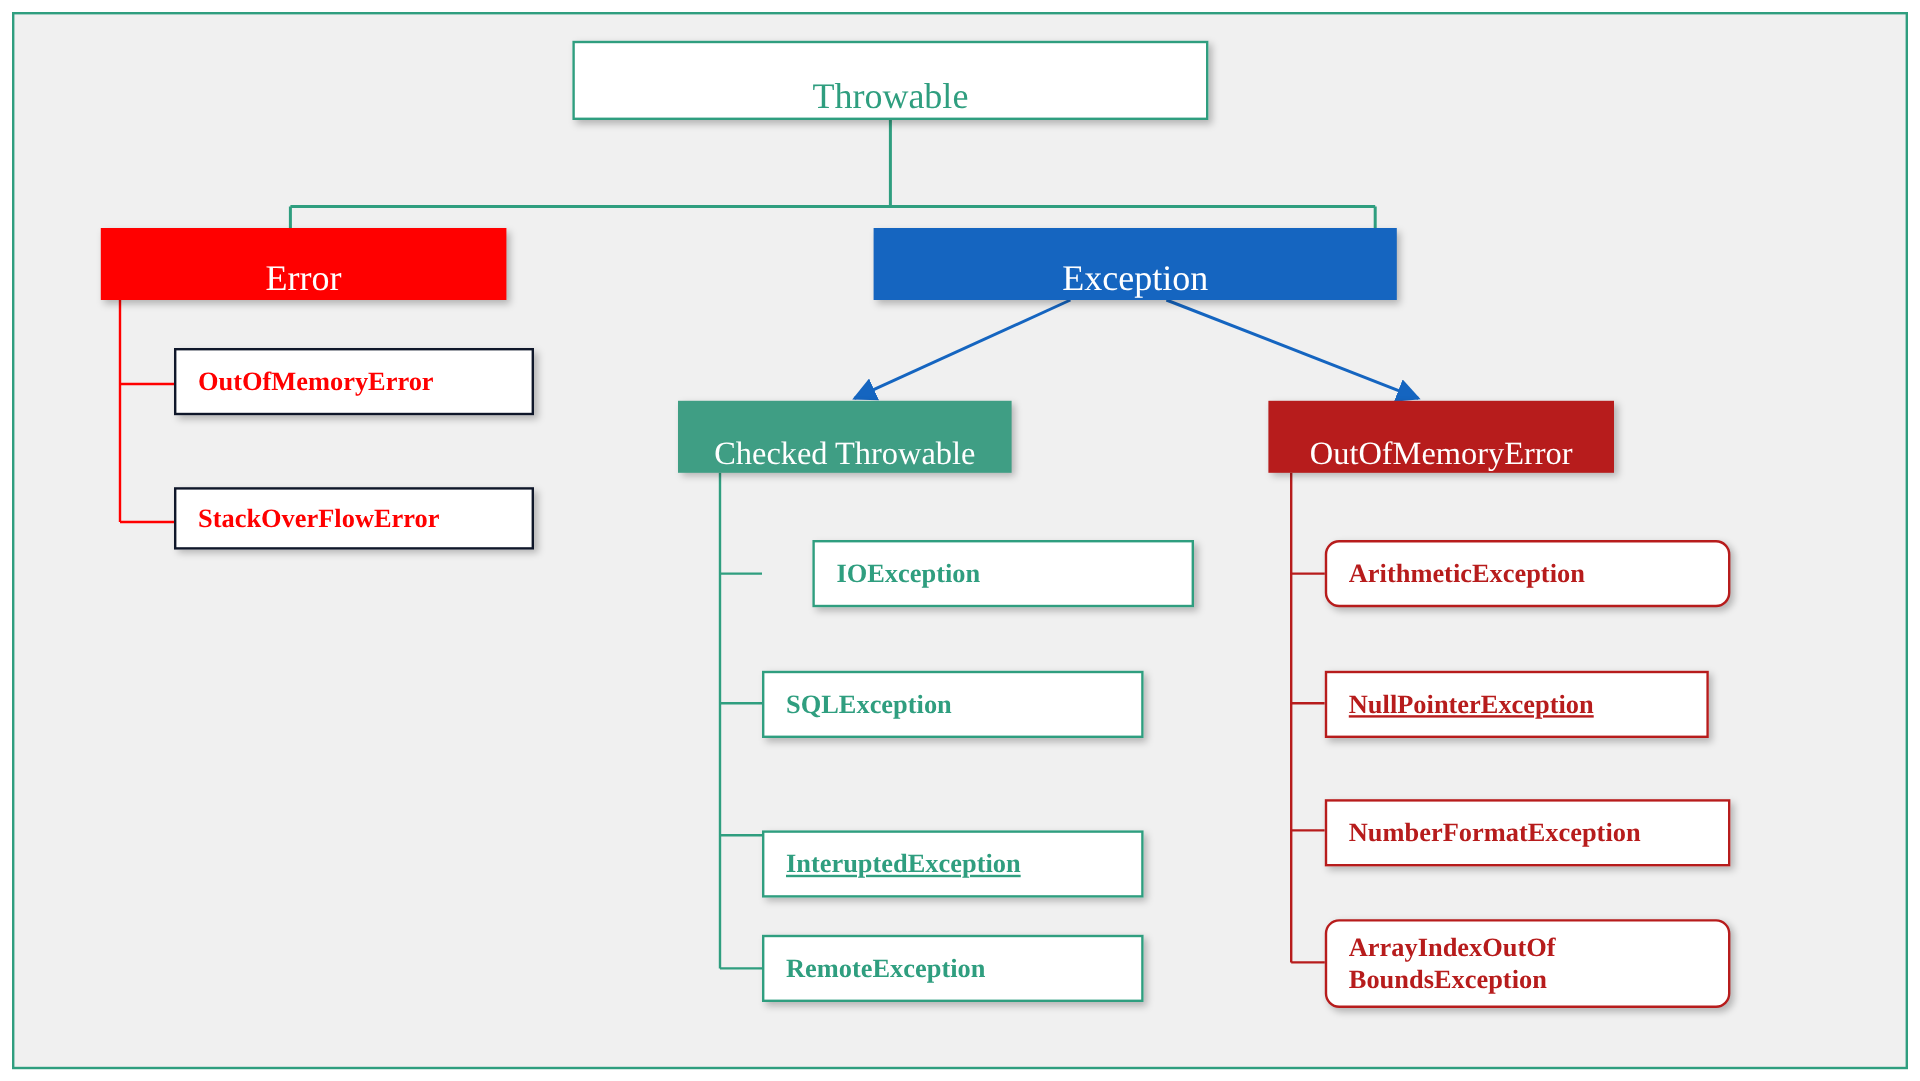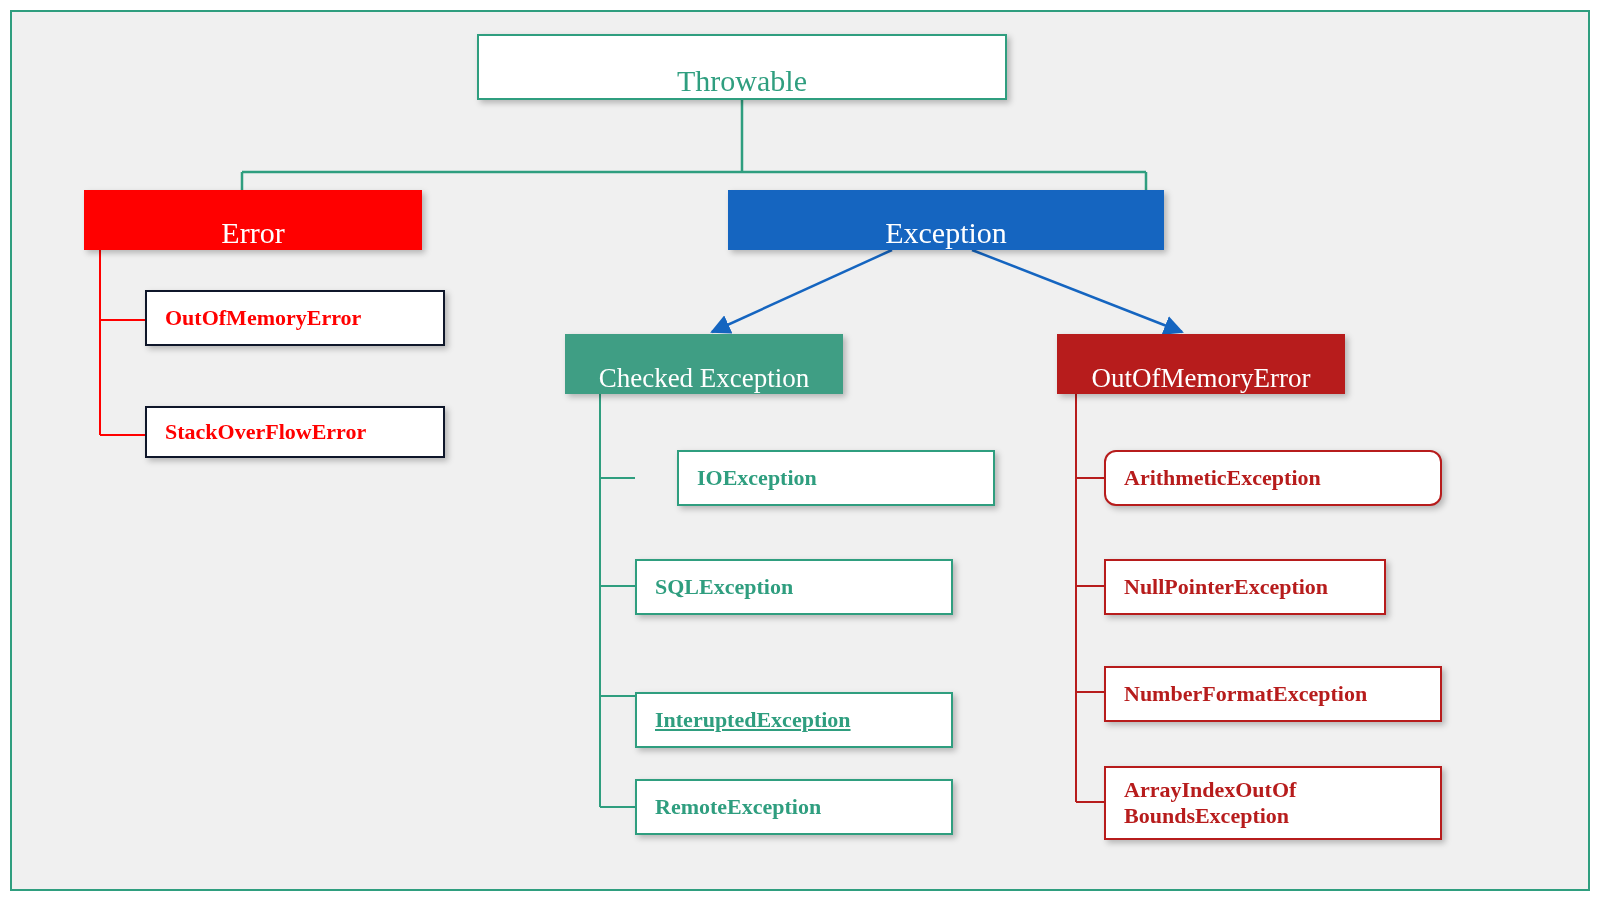--- a/index.html
+++ b/index.html
@@ -133,21 +133,21 @@
 
   <div class="node error-head">
     <span>Error</span>
   </div>
 
   <div class="node exception-head">
     <span>Exception</span>
   </div>
 
   <div class="node checked-head">
-    <span>Checked Exception</span>
+    <span>Checked Throwable</span>
   </div>
 
   <div class="node runtime-head">
     <span>OutOfMemoryError</span>
   </div>
 
   <div class="leaf leaf-red" style="left:133px; top:278px; width:300px; height:56px;">
     <span>OutOfMemoryError</span>
   </div>
   <div class="leaf leaf-red" style="left:133px; top:394px; width:300px; height:52px;">
@@ -163,23 +163,23 @@
   <div class="leaf leaf-green" style="left:623px; top:680px; width:318px; height:56px;text-decoration:underline;">
     <span>InteruptedException</span>
   </div>
   <div class="leaf leaf-green" style="left:623px; top:767px; width:318px; height:56px;">
     <span>RemoteException</span>
   </div>
 
   <div class="leaf leaf-darkred" style="left:1092px; top:438px; width:338px; height:56px;border-radius:12px;">
     <span>ArithmeticException</span>
   </div>
-  <div class="leaf leaf-darkred" style="left:1092px; top:547px; width:282px; height:56px;">
+  <div class="leaf leaf-darkred" style="left:1092px; top:547px; width:320px; height:56px;text-decoration:underline;">
     <span>NullPointerException</span>
   </div>
   <div class="leaf leaf-darkred" style="left:1092px; top:654px; width:338px; height:56px;">
     <span>NumberFormatException</span>
   </div>
-  <div class="leaf leaf-darkred" style="left:1092px; top:754px; width:338px; height:74px; line-height:1.2;">
+  <div class="leaf leaf-darkred" style="left:1092px; top:754px; width:338px; height:74px; line-height:1.2;border-radius:12px;">
     <span>ArrayIndexOutOf BoundsException</span>
   </div>
 
 </div>
 
 </body></html>

